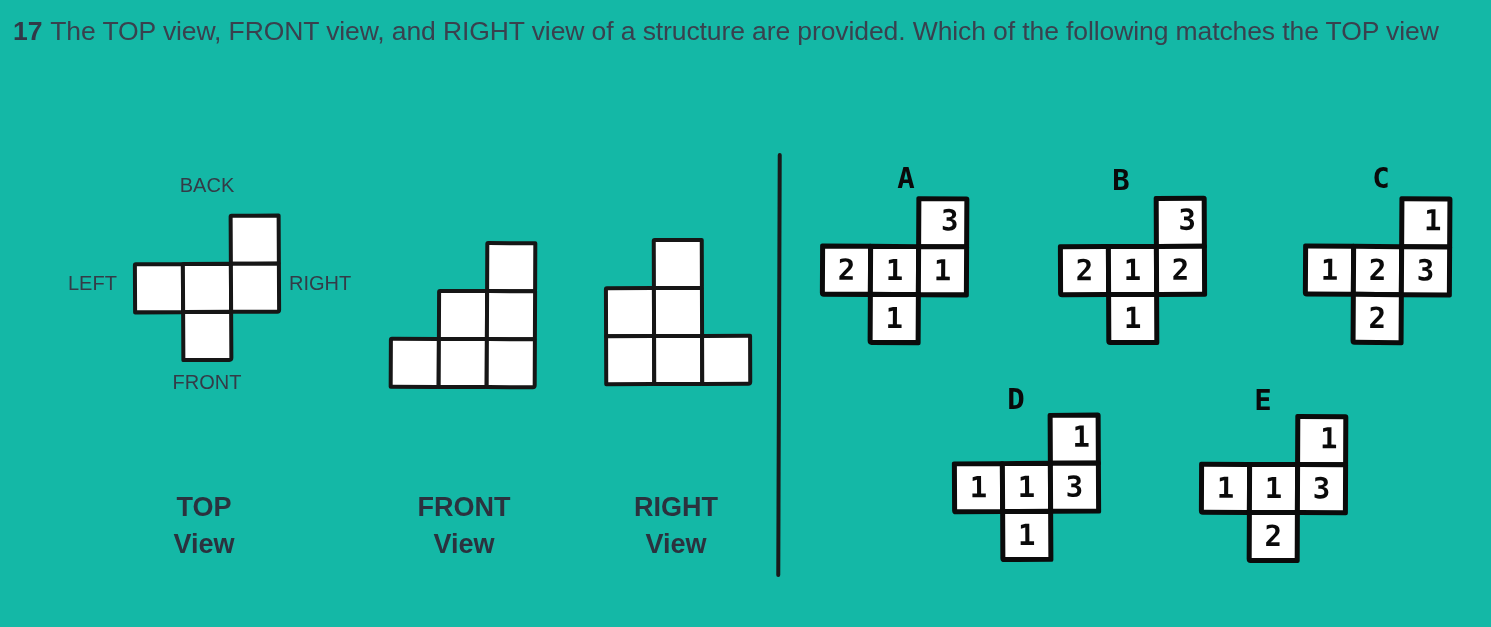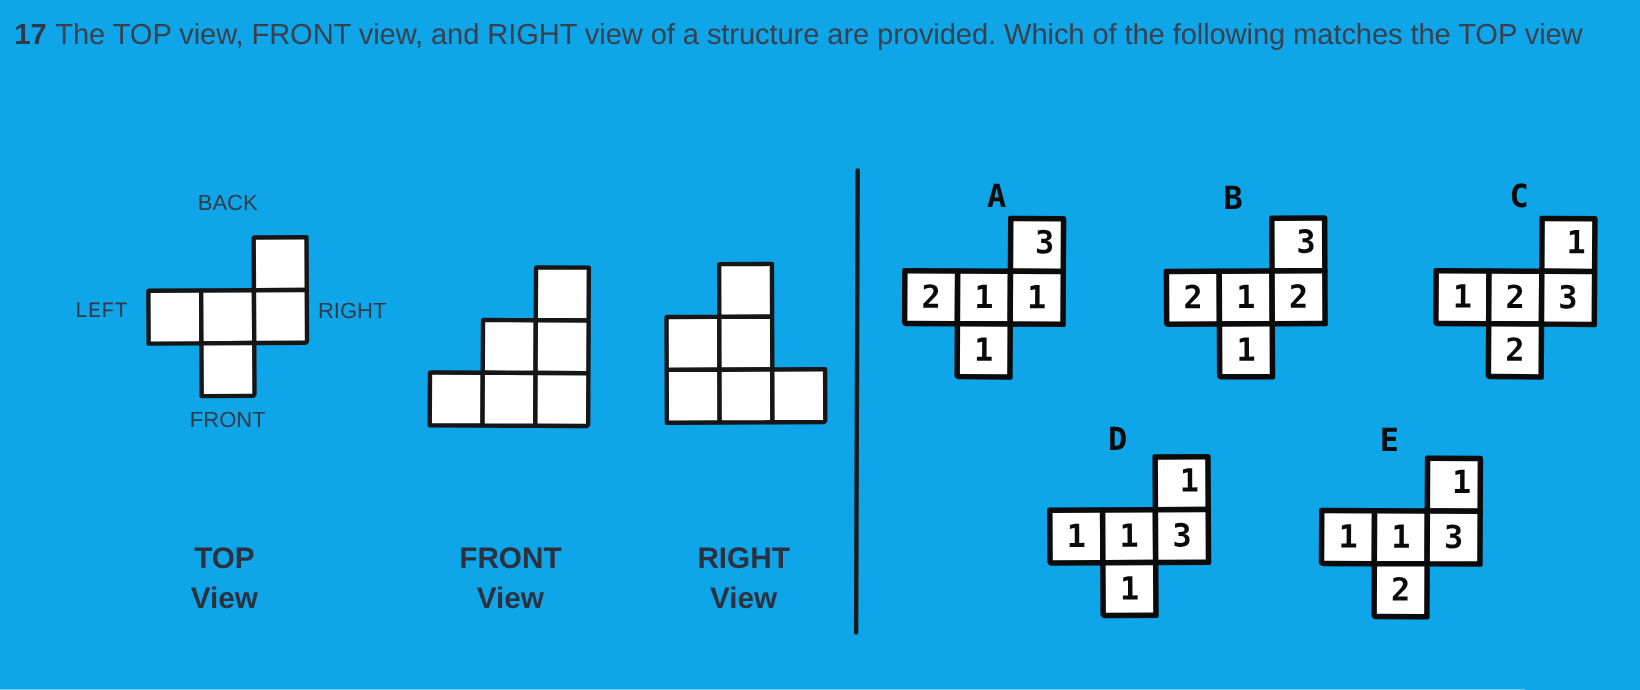--- a/index.html
+++ b/index.html
@@ -1,17 +1,17 @@
 <!DOCTYPE html>
 <html><head>
 <meta charset="utf-8">
 <style>
   html,body{margin:0;padding:0;background:#ffffff;}
   #stage{
-    position:relative;width:1491px;height:627px;background:#0ea5e9;
+    position:relative;width:1491px;height:627px;background:#14b8a6;
     font-family:"Liberation Sans",sans-serif;overflow:hidden;
   }
   
   .question{
     position:absolute;left:13px;top:11px;width:1470px;
     font-size:26.5px;line-height:40.5px;color:#39414e;letter-spacing:-0.1px;
   }
   .qnum{font-weight:bold;color:#313947;margin-right:8px;}
 
   
@@ -58,21 +58,21 @@
 </head>
 <body>
 
 <div id="stage">
 
   <div class="question">
     <span class="qnum">17</span><span>The TOP view, FRONT view, and RIGHT view of a structure are provided. Which of the following matches the TOP view</span><br>
   </div>
 
   <div class="dir-label centered" style="left:207px;top:174px;">BACK</div>
-  <div class="dir-label" style="left:68px;top:272px;font-family:Liberation Mono, monospace;">LEFT</div>
+  <div class="dir-label" style="left:68px;top:272px;">LEFT</div>
   <div class="dir-label" style="left:289px;top:272px;">RIGHT</div>
   <div class="dir-label centered" style="left:207px;top:371px;">FRONT</div>
   <div class="grid" id="g-top">
       <div class="cell" style="left: 96px; top: 0px;"></div>
       <div class="cell" style="left: 0px; top: 48px;"></div>
       <div class="cell" style="left: 48px; top: 48px;"></div>
       <div class="cell" style="left: 96px; top: 48px;"></div>
       <div class="cell" style="left: 48px; top: 96px;"></div>
     </div>
   <div class="caption" style="left:204px;top:489px;">

